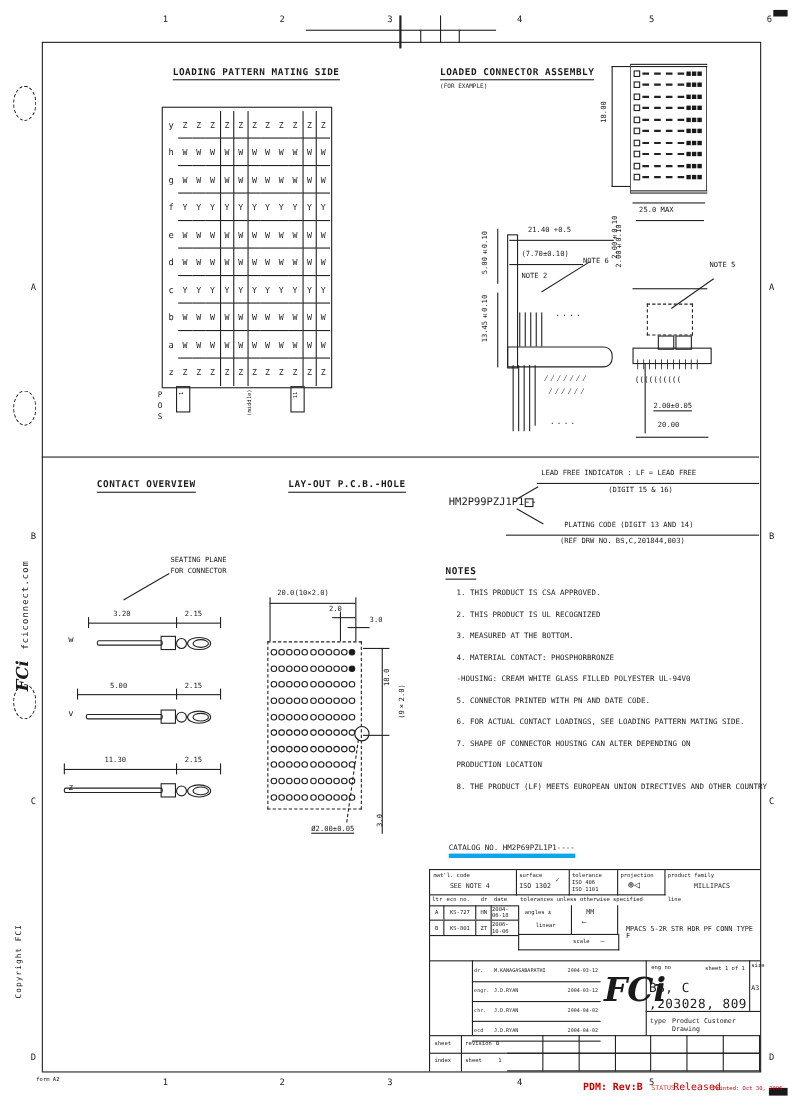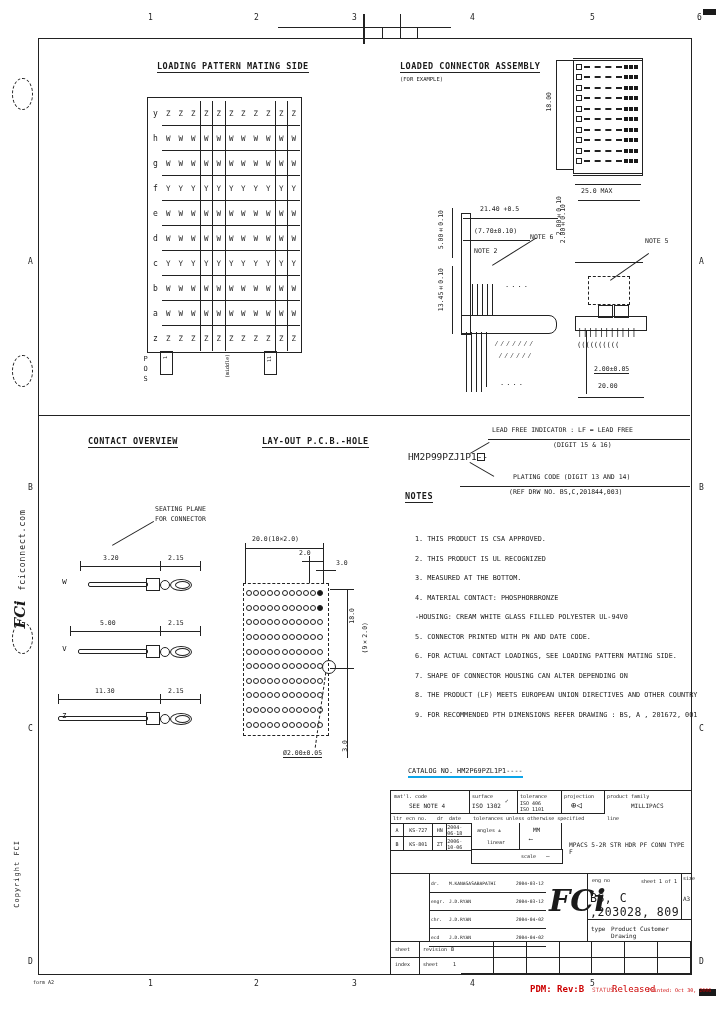--- a/index.html
+++ b/index.html
@@ -745,34 +745,34 @@
 <div class="box" style="left:477px;top:453px;width:6px;height:6px;"></div>
 <div class="hl" style="left:470px;top:453px;width:22px;transform:rotate(-30deg);transform-origin:left top;"></div>
 <div class="hl" style="left:470px;top:462px;width:28px;transform:rotate(30deg);transform-origin:left top;"></div>
 <div class="t dim" style="left:492px;top:427px;">LEAD FREE INDICATOR : LF = LEAD FREE</div>
 <div class="hl" style="left:488px;top:439px;width:202px;"></div>
 <div class="t dim" style="left:553px;top:442px;">(DIGIT 15 &amp; 16)</div>
 <div class="t dim" style="left:513px;top:474px;">PLATING CODE (DIGIT 13 AND 14)</div>
 <div class="hl" style="left:460px;top:486px;width:230px;"></div>
 <div class="t dim" style="left:509px;top:489px;">(REF DRW NO. BS,C,201844,003)</div>
 
-<div class="t ut" style="left:405px;top:492px;">NOTES</div>
+<div class="t ut" style="left:405px;top:516px;">NOTES</div>
 <div id="notes-list">
       <div class="nline">1. THIS PRODUCT IS CSA APPROVED.</div>
       <div class="nline">2. THIS PRODUCT IS UL RECOGNIZED</div>
       <div class="nline">3. MEASURED AT THE BOTTOM.</div>
       <div class="nline">4. MATERIAL CONTACT: PHOSPHORBRONZE</div>
       <div class="nline">        -HOUSING: CREAM WHITE GLASS FILLED POLYESTER UL-94V0</div>
       <div class="nline">5. CONNECTOR PRINTED WITH PN AND DATE CODE.</div>
       <div class="nline">6. FOR ACTUAL CONTACT LOADINGS, SEE LOADING PATTERN MATING SIDE.</div>
       <div class="nline">7. SHAPE OF CONNECTOR HOUSING CAN ALTER DEPENDING ON</div>
+      <div class="nline">     PRODUCTION LOCATION</div>
       <div class="nline">8. THE PRODUCT (LF) MEETS EUROPEAN UNION DIRECTIVES AND OTHER COUNTRY</div>
-      <div class="nline">9. FOR RECOMMENDED PTH DIMENSIONS REFER DRAWING : BS, A , 201672, 001</div>
     </div>
-<div class="t" style="left:408px;top:768px;font-size:6.8px;border-bottom:2px solid #0ea5e9;padding-bottom:1px;">CATALOG NO. HM2P69PZL1P1----</div>
+<div class="t" style="left:408px;top:768px;font-size:6.8px;border-bottom:4px solid #0ea5e9;padding-bottom:1px;">CATALOG NO. HM2P69PZL1P1----</div>
 
 <div id="tb">
 
   <div class="box" style="left:0;top:0;width:78px;height:22px;border-left:none;border-top:none;"></div>
   <div class="box" style="left:78px;top:0;width:48px;height:22px;border-left:none;border-top:none;"></div>
   <div class="box" style="left:126px;top:0;width:44px;height:22px;border-left:none;border-top:none;"></div>
   <div class="box" style="left:170px;top:0;width:43px;height:22px;border-left:none;border-top:none;"></div>
   <div class="tbl" style="left:3px;top:2px;">mat'l. code</div>
   <div class="tbv" style="left:18px;top:11px;">SEE NOTE 4</div>
   <div class="tbl" style="left:81px;top:2px;">surface</div>

